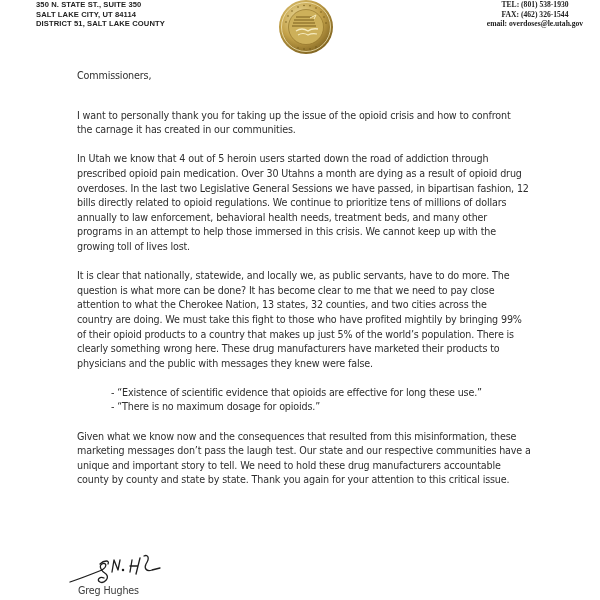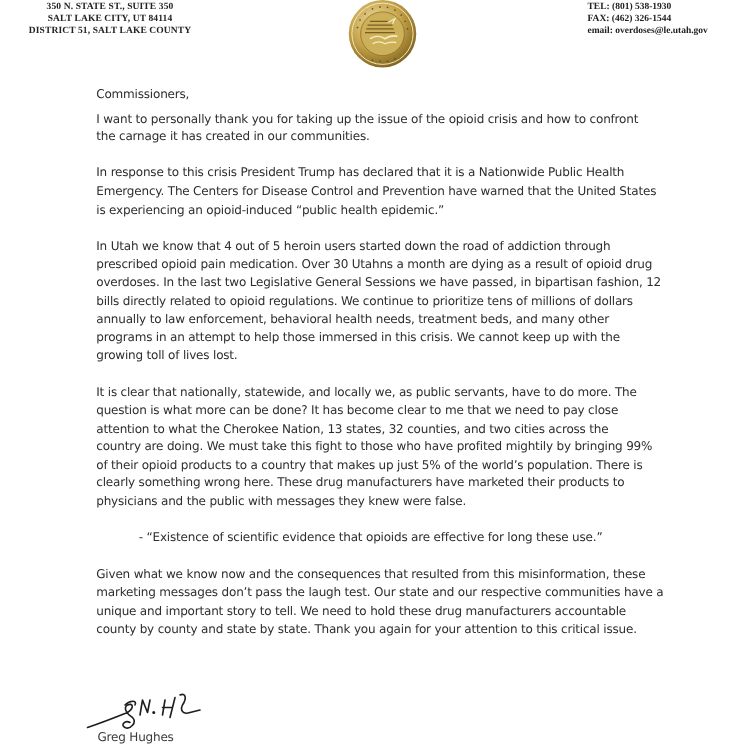--- a/index.html
+++ b/index.html
@@ -17,35 +17,35 @@
     .letterhead {
       position: absolute;
       top: 0;
       left: 0;
       width: 600px;
       height: 62px;
     }
     .lh-left {
       position: absolute;
       top: 0px;
-      left: 20px;
+      left: 36px;
       width: 136px;
-      text-align: center;
-      font-family: Liberation Serif, serif;
+      font-family: Liberation Sans, sans-serif;
       font-weight: bold;
       font-size: 7.6px;
       line-height: 9.6px;
       letter-spacing: 0.1px;
       color: #222;
     }
     .lh-right {
       position: absolute;
       top: 0px;
       left: 470px;
       width: 130px;
+      text-align: center;
       font-family: "Liberation Serif", "DejaVu Serif", serif;
       font-weight: bold;
       font-size: 7.6px;
       line-height: 9.6px;
       color: #222;
     }
     .seal {
       position: absolute;
       top: -2px;
       left: 274px;
@@ -61,21 +61,21 @@
       font-size: 9.6px;
       line-height: 14.6px;
       color: #2e2e2e;
       letter-spacing: -0.15px;
     }
     .letter-body p {
       margin: 0 0 14.6px 0;
       white-space: pre-line;
     }
     .salutation {
-      margin-bottom: 5px;
+      margin-bottom: 25px;
     }
     .quotes {
       list-style: none;
       margin: 0 0 14.6px 0;
       padding: 0 0 0 34px;
     }
     .quotes li {
       margin: 0;
       padding: 0;
     }
@@ -158,39 +158,37 @@
     <div>TEL: (801) 538-1930</div>
     <div>FAX: (462) 326-1544</div>
     <div>email: overdoses@le.utah.gov</div>
   </div>
 </div>
 
 <div class="letter-body">
   <div class="salutation">Commissioners,</div>
   <p>I want to personally thank you for taking up the issue of the opioid crisis and how to confront
 the carnage it has created in our communities.</p>
-  <p>In response to this crisis President Trump has declared that it is a Nationwide Public Health
-Emergency. The Centers for Disease Control and Prevention have warned that the United States
-is experiencing an opioid-induced “public health epidemic.”</p>
   <p>In Utah we know that 4 out of 5 heroin users started down the road of addiction through
 prescribed opioid pain medication. Over 30 Utahns a month are dying as a result of opioid drug
 overdoses. In the last two Legislative General Sessions we have passed, in bipartisan fashion, 12
 bills directly related to opioid regulations. We continue to prioritize tens of millions of dollars
 annually to law enforcement, behavioral health needs, treatment beds, and many other
 programs in an attempt to help those immersed in this crisis. We cannot keep up with the
 growing toll of lives lost.</p>
   <p>It is clear that nationally, statewide, and locally we, as public servants, have to do more. The
 question is what more can be done? It has become clear to me that we need to pay close
 attention to what the Cherokee Nation, 13 states, 32 counties, and two cities across the
 country are doing. We must take this fight to those who have profited mightily by bringing 99%
 of their opioid products to a country that makes up just 5% of the world’s population. There is
 clearly something wrong here. These drug manufacturers have marketed their products to
 physicians and the public with messages they knew were false.</p>
   <ul class="quotes">
     <li>- “Existence of scientific evidence that opioids are effective for long these use.”</li>
+    <li>- “There is no maximum dosage for opioids.”</li>
   </ul>
   <p>Given what we know now and the consequences that resulted from this misinformation, these
 marketing messages don’t pass the laugh test. Our state and our respective communities have a
 unique and important story to tell. We need to hold these drug manufacturers accountable
 county by county and state by state. Thank you again for your attention to this critical issue.</p>
 </div>
 
 <div class="signature-block">
   <svg class="signature-svg" width="140" height="44" viewBox="0 0 140 44">
     <g fill="none" stroke="#1e1e1e" stroke-width="1.3" stroke-linecap="round" stroke-linejoin="round">

